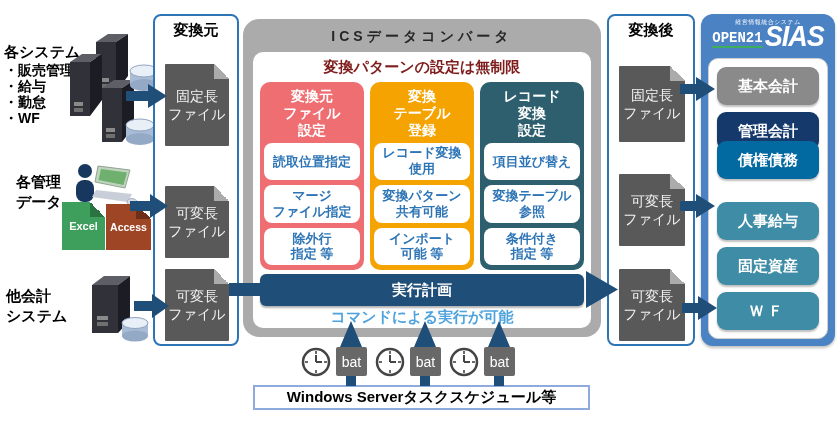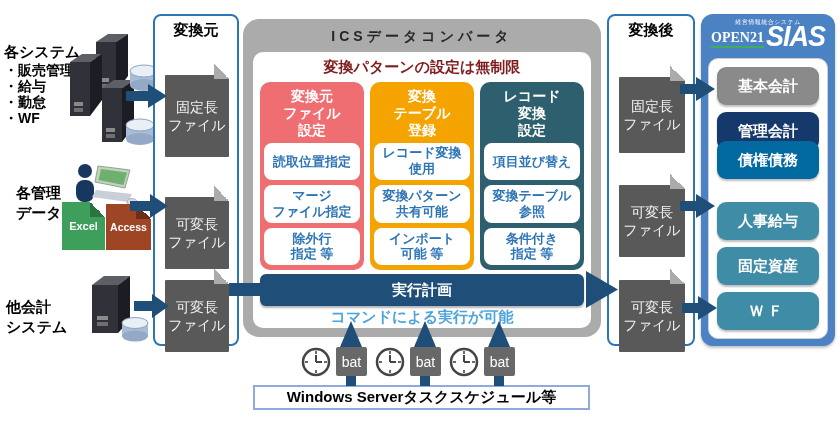--- a/index.html
+++ b/index.html
@@ -1,19 +1,19 @@
 <!DOCTYPE html>
 <html><head>
 <meta charset="utf-8">
 <style>
   html,body{margin:0;padding:0;background:#fff;}
   .canvas{position:relative;width:840px;height:431px;background:#fff;overflow:hidden;
           font-family:"Liberation Sans","DejaVu Sans",sans-serif;}
   .abs{position:absolute;}
-  .pre{white-space:pre-line;margin-top:11px;}
+  .pre{white-space:pre-line;}
   .ctr{display:flex;align-items:center;justify-content:center;text-align:center;}
 
   
   .side-label{color:#000000;font-weight:bold;font-size:15px;line-height:1.3;}
   .sys-item{font-size:14px;font-weight:bold;line-height:1.15;}
 
   
   .file{background:#595959;color:#F2F2F2;font-size:14px;line-height:1.3;border-radius:1px;}
   .fold{position:absolute;top:0;right:0;width:15px;height:15px;
         background:linear-gradient(225deg,#ffffff 0 50%,#ABABAB 50% 100%);}
@@ -47,21 +47,21 @@
            font-weight:bold;font-size:15px;}
 
   
   .panel{background:#4A82C3;border-radius:12px;box-shadow:0 2px 3px rgba(0,0,0,.25);}
   .panel-inner{background:#fff;border-radius:10px;border:1px solid #cfcfcf;box-sizing:border-box;}
   .module{position:absolute;left:8px;width:102px;height:38px;border-radius:9px;color:#fff;
           font-weight:bold;font-size:15px;box-shadow:0 2px 2px rgba(0,0,0,.25);}
   .logo{position:absolute;top:5px;left:0;right:0;display:flex;flex-direction:column;align-items:center;}
   .tagline{color:#fff;font-size:6px;letter-spacing:.5px;line-height:1;}
   .brandrow{display:flex;align-items:flex-end;}
-  .brand{color:#fff;font-family:Liberation Serif, serif;font-weight:bold;
+  .brand{color:#fff;font-family:Liberation Mono, monospace;font-weight:bold;
          font-size:14px;border-bottom:2px solid #3FAE5A;line-height:1.05;}
   .brand2{color:#fff;font-weight:bold;font-style:italic;font-size:27px;line-height:.85;
           margin-left:2px;letter-spacing:-1px;transform:scaleY(1.12);}
 
   
   .doc{color:#fff;font-weight:bold;display:flex;align-items:center;justify-content:center;}
 </style>
 </head>
 <body>
 

